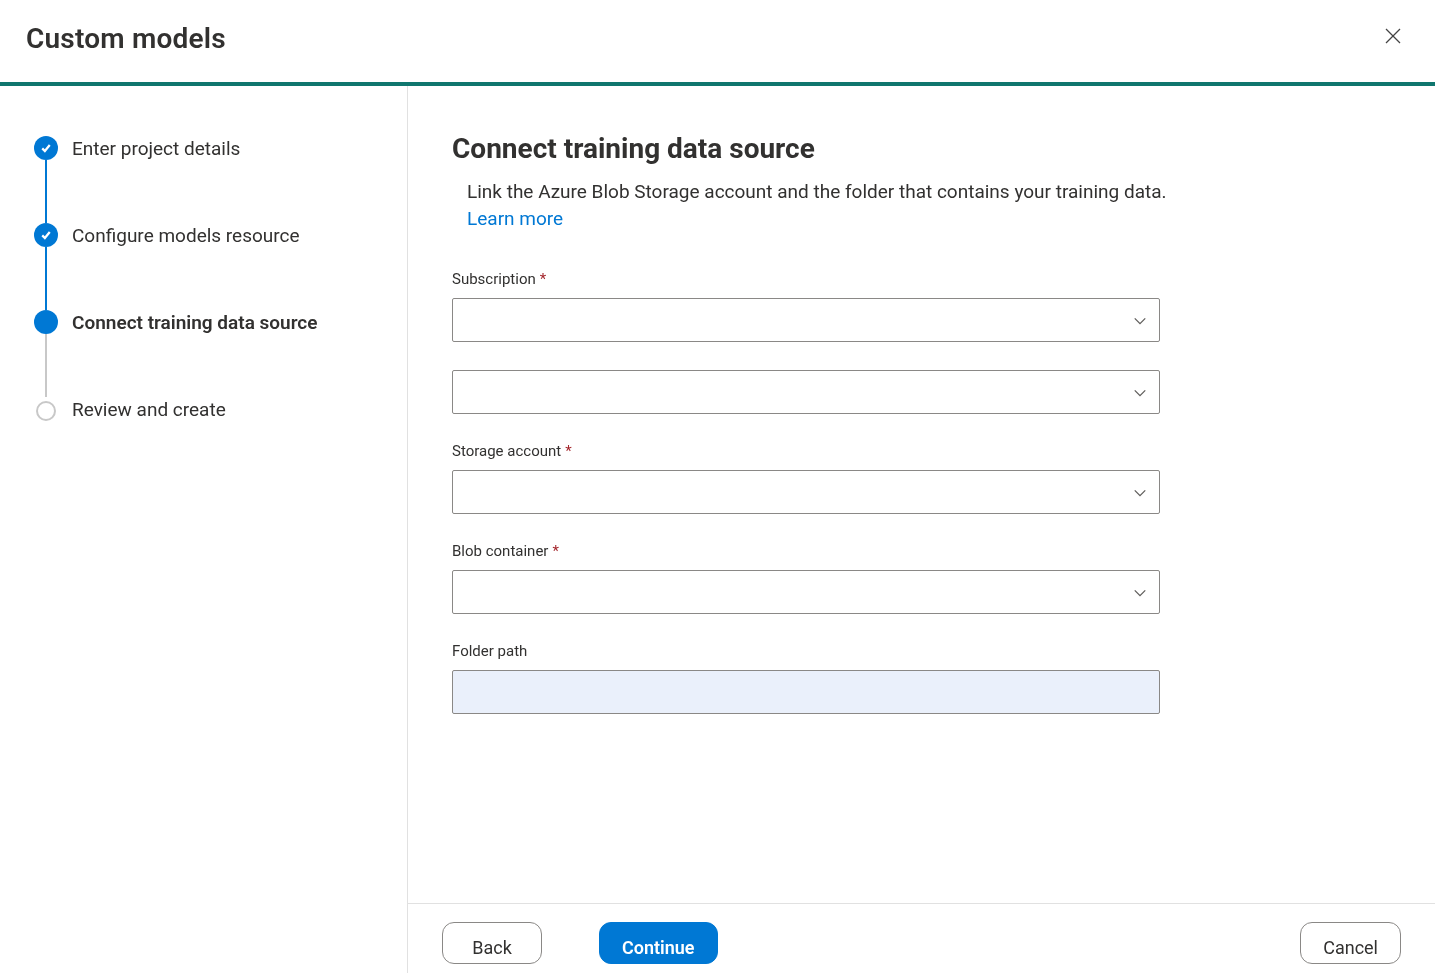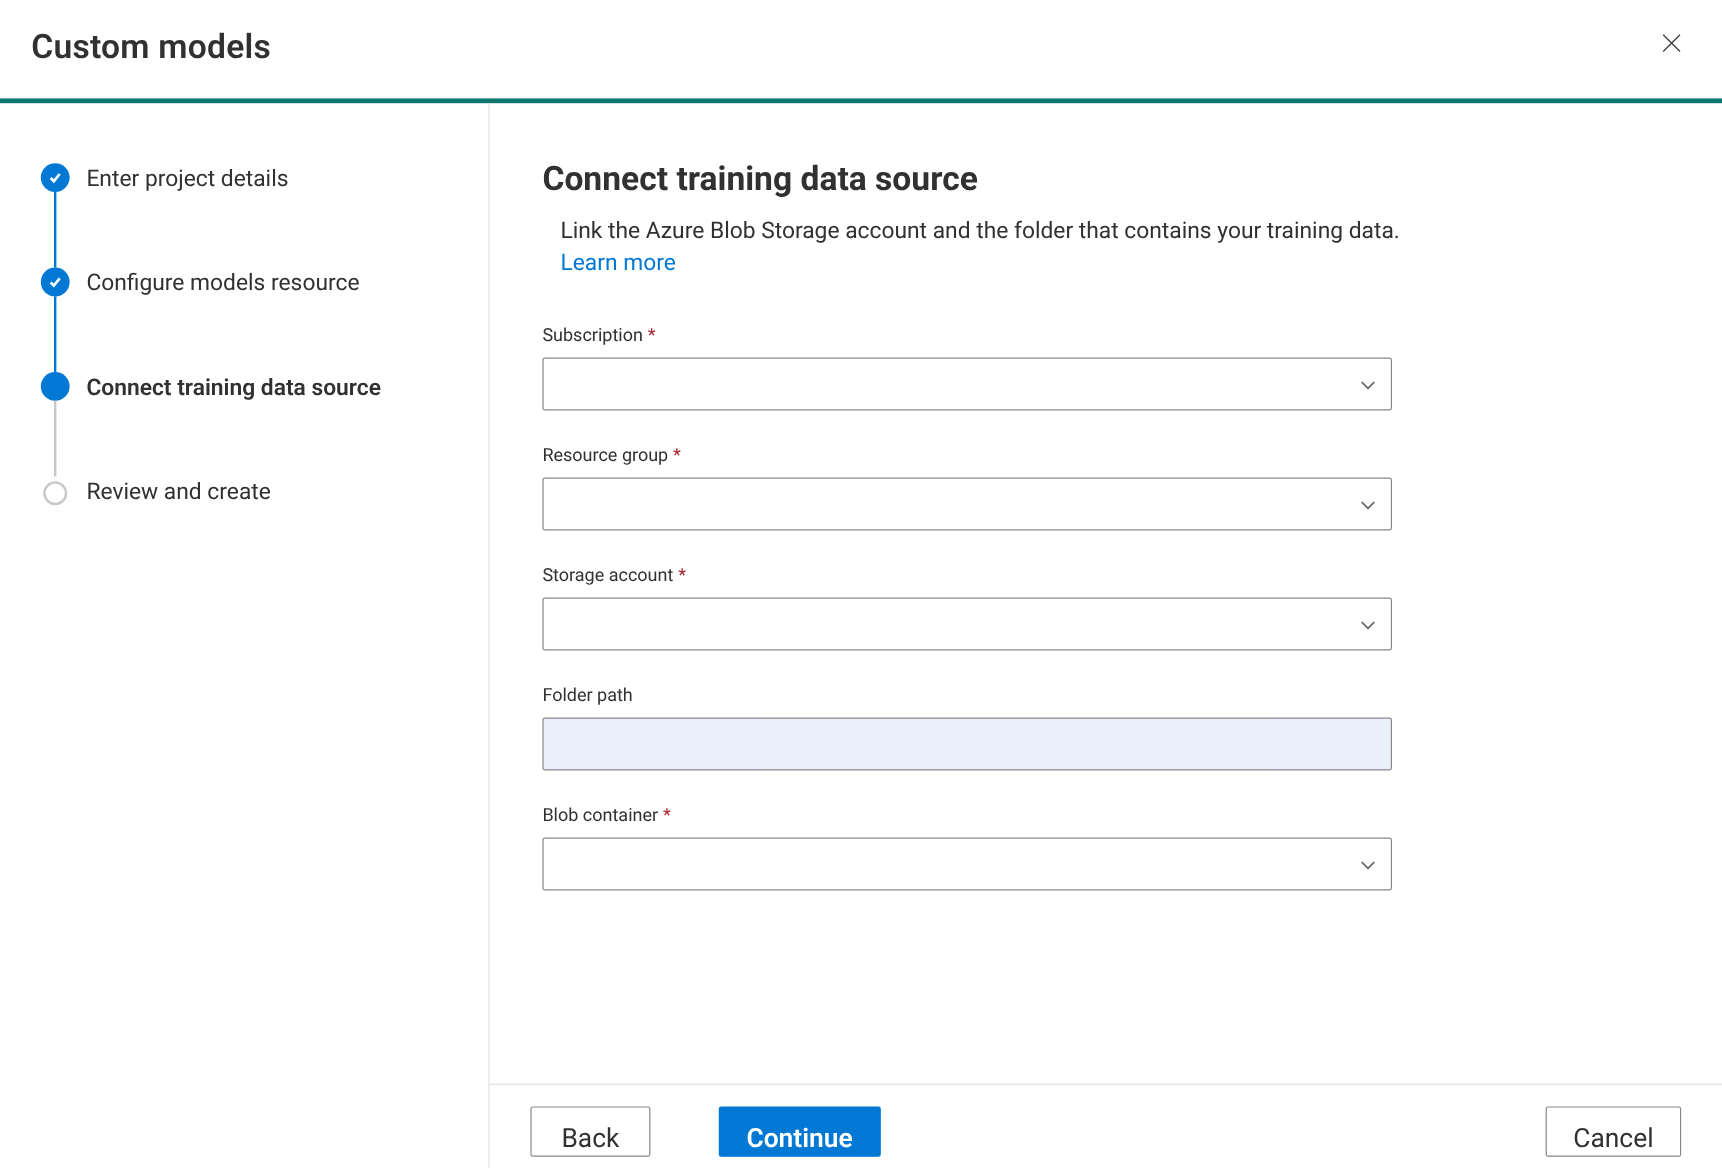--- a/index.html
+++ b/index.html
@@ -176,22 +176,22 @@
     padding: 18px 34px 18px 34px;
     display: flex;
     align-items: center;
     justify-content: space-between;
   }
   .footer .left { display: flex; gap: 16px; }
   .btn {
     height: 42px;
     min-width: 100px;
     padding: 14px 22px;
-    font-size: 22px;
-    border-radius: 2px;
+    font-size: 18px;
+    border-radius: 12px;
     cursor: pointer;
     font-family: inherit;
   }
   .btn-outline {
     background: #fff;
     border: 1px solid #8a8886;
     color: #323130;
   }
   .btn-primary {
     background: #0078d4;
@@ -268,23 +268,20 @@
         </label>
         <div class="select-control" role="combobox">
           <span></span>
           <span class="chev"><svg viewBox="0 0 16 16">
                 <polyline points="2,5 8,11 14,5"></polyline>
               </svg></span>
         </div>
       </div>
 
       <div class="form-group">
-        <label class="form-label">
-          <span>Resource group</span><span class="req">*</span>
-        </label>
         <div class="select-control" role="combobox">
           <span></span>
           <span class="chev"><svg viewBox="0 0 16 16">
                 <polyline points="2,5 8,11 14,5"></polyline>
               </svg></span>
         </div>
       </div>
 
       <div class="form-group">
         <label class="form-label">
@@ -293,37 +290,37 @@
         <div class="select-control" role="combobox">
           <span></span>
           <span class="chev"><svg viewBox="0 0 16 16">
                 <polyline points="2,5 8,11 14,5"></polyline>
               </svg></span>
         </div>
       </div>
 
       <div class="form-group">
         <label class="form-label">
-          <span>Folder path</span>
-        </label>
-        <input type="text" class="text-control" value="" style="">
-      </div>
-
-      <div class="form-group">
-        <label class="form-label">
           <span>Blob container</span><span class="req">*</span>
         </label>
         <div class="select-control" role="combobox">
           <span></span>
           <span class="chev"><svg viewBox="0 0 16 16">
                 <polyline points="2,5 8,11 14,5"></polyline>
               </svg></span>
         </div>
       </div>
 
+      <div class="form-group">
+        <label class="form-label">
+          <span>Folder path</span>
+        </label>
+        <input type="text" class="text-control" value="" style="">
+      </div>
+
     </div>
 
     <div class="footer">
       <div class="left">
         <button class="btn btn-outline">Back</button>
         <button class="btn btn-primary">Continue</button>
       </div>
       <button class="btn btn-outline">Cancel</button>
     </div>
   </main>

